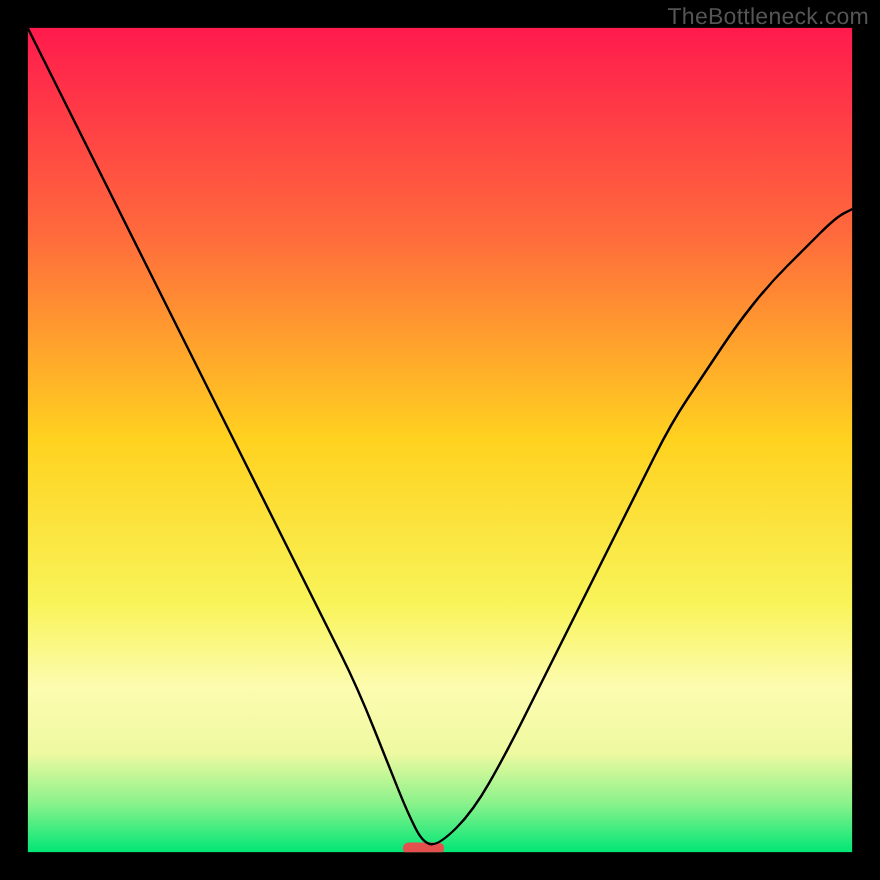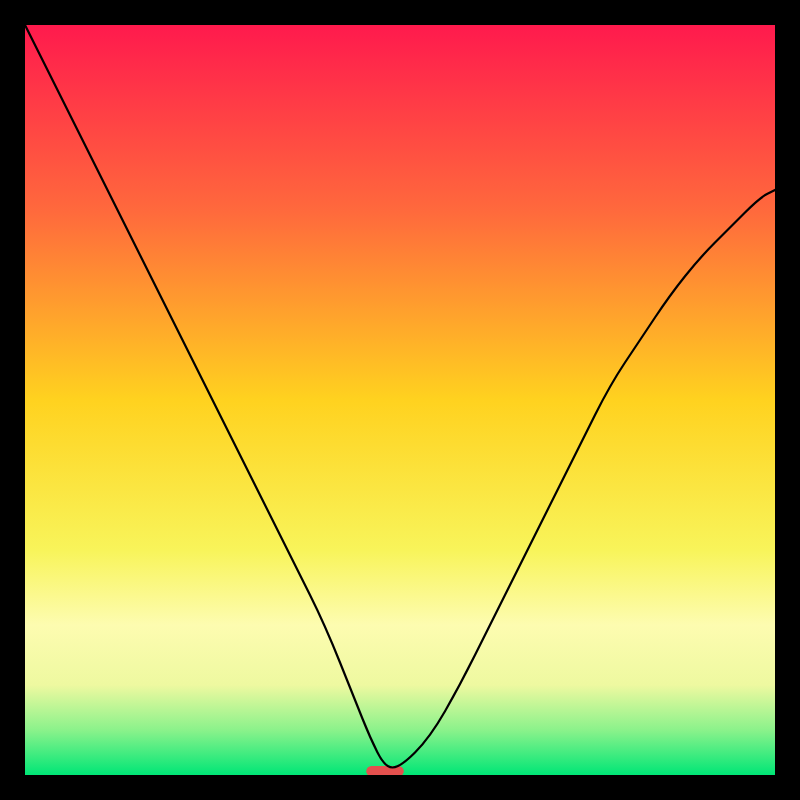--- a/index.html
+++ b/index.html
@@ -37,20 +37,21 @@
     letter-spacing: 0.2px;
   }
   svg {
     display: block;
   }
 </style>
 </head>
 <body>
 
 <div class="frame">
+  <div class="watermark">TheBottleneck.com</div>
   <div class="plot-area">
     <svg id="chart-svg" width="750" height="750" viewBox="0 0 750 750">
         <defs>
           <linearGradient id="bg-grad" x1="0" y1="0" x2="0" y2="1">
             <stop offset="0%" stop-color="#ff1a4d"></stop>
             <stop offset="25%" stop-color="#ff6a3c"></stop>
             <stop offset="50%" stop-color="#ffd21f"></stop>
             <stop offset="70%" stop-color="#f8f45a"></stop>
             <stop offset="80%" stop-color="#fdfcb0"></stop>
             <stop offset="88%" stop-color="#eef9a0"></stop>

